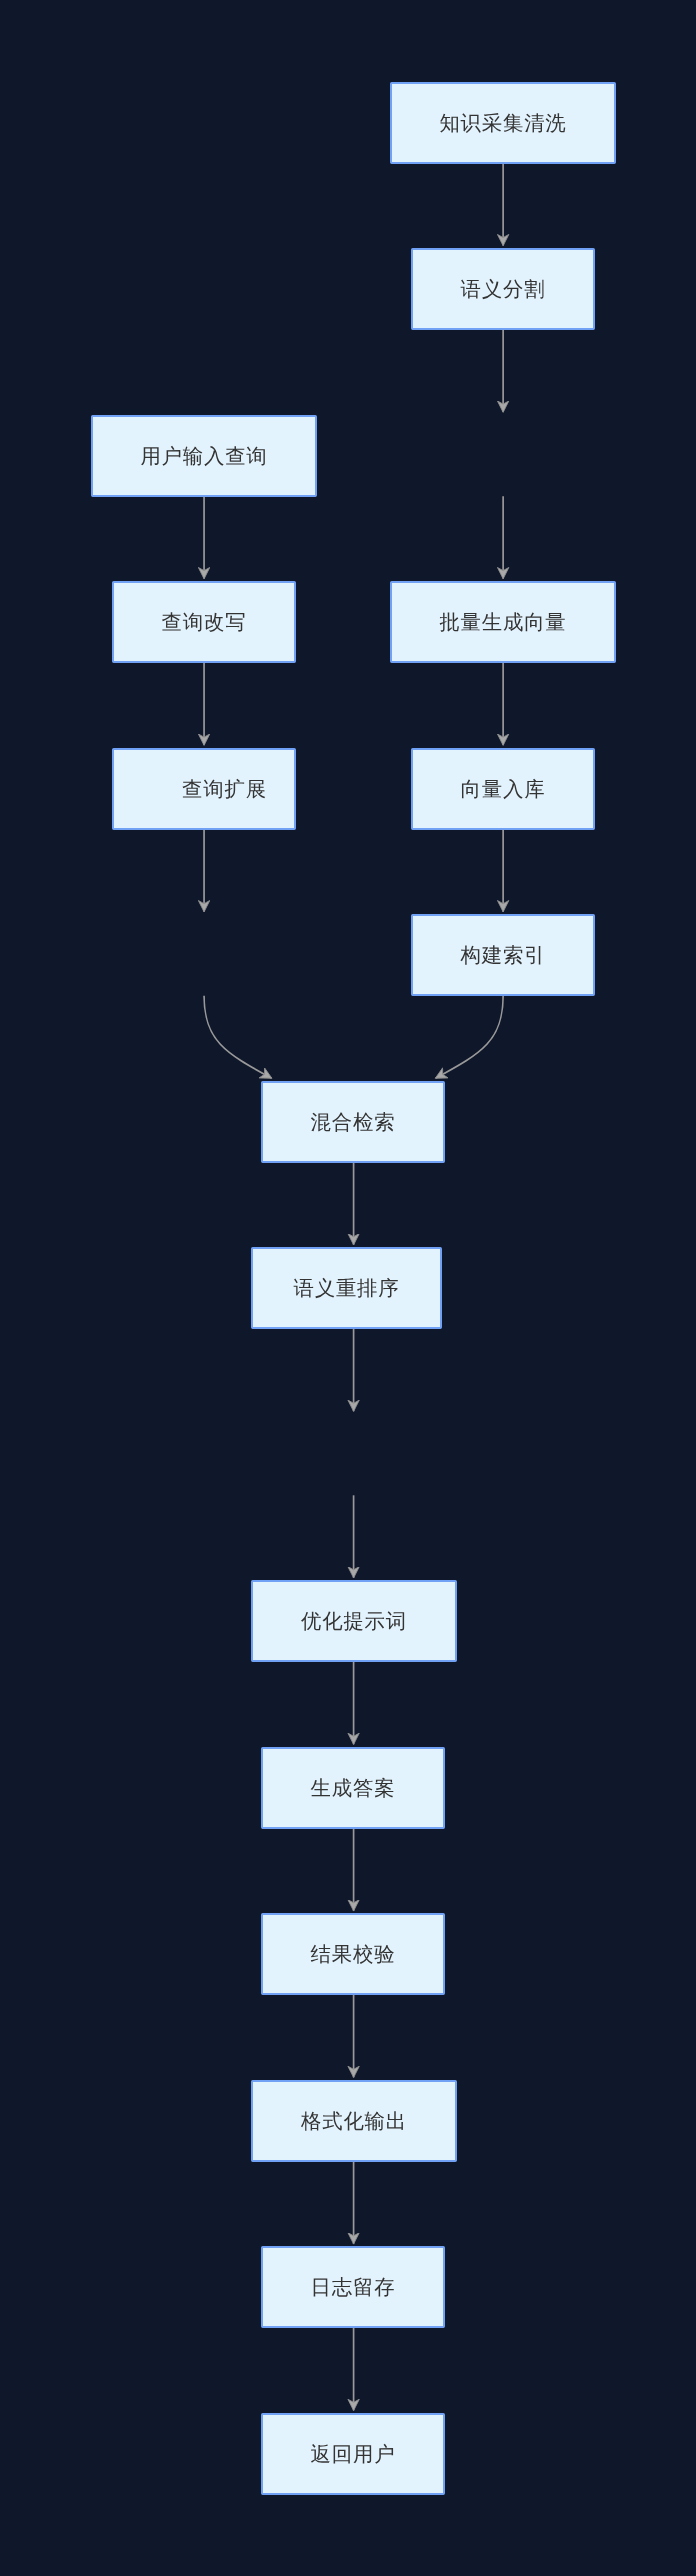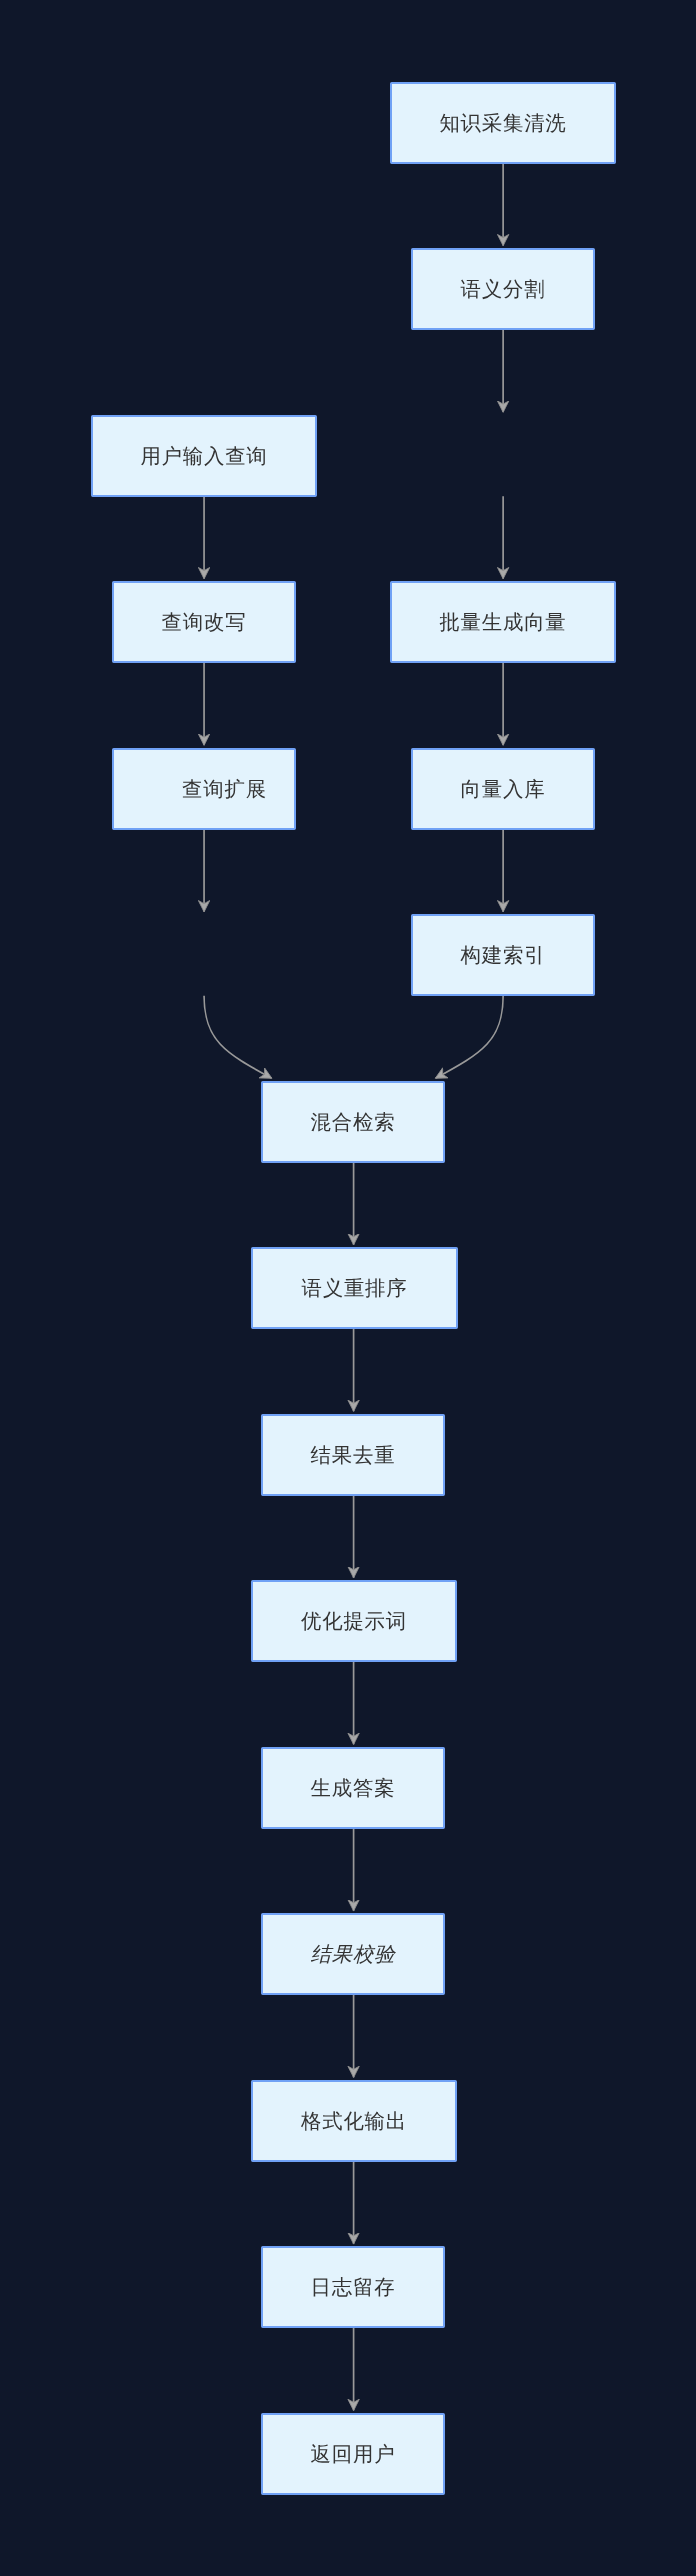--- a/index.html
+++ b/index.html
@@ -94,33 +94,30 @@
     </div>
   <div class="node" style="left: 112px; top: 581px; width: 184px; height: 82px;">
       <span class="node-label">查询改写</span>
     </div>
   <div class="node" style="left: 112px; top: 748px; width: 184px; height: 82px; padding-left: 41px;">
       <span class="node-label">查询扩展</span>
     </div>
   <div class="node" style="left: 261px; top: 1081px; width: 184px; height: 82px;">
       <span class="node-label">混合检索</span>
     </div>
-  <div class="node" style="left: 251px; top: 1247px; width: 207px; height: 82px;">
+  <div class="node" style="left: 251px; top: 1247px; width: 191px; height: 82px;">
       <span class="node-label">语义重排序</span>
-    </div>
-  <div class="node" style="left: 261px; top: 1414px; width: 184px; height: 82px;">
-      <span class="node-label">结果去重</span>
     </div>
   <div class="node" style="left: 251px; top: 1580px; width: 206px; height: 82px;">
       <span class="node-label">优化提示词</span>
     </div>
   <div class="node" style="left: 261px; top: 1747px; width: 184px; height: 82px;">
       <span class="node-label">生成答案</span>
     </div>
-  <div class="node" style="left: 261px; top: 1913px; width: 184px; height: 82px; font-style: italic;">
+  <div class="node" style="left: 261px; top: 1913px; width: 184px; height: 82px;">
       <span class="node-label">结果校验</span>
     </div>
   <div class="node" style="left: 251px; top: 2080px; width: 206px; height: 82px;">
       <span class="node-label">格式化输出</span>
     </div>
   <div class="node" style="left: 261px; top: 2246px; width: 184px; height: 82px;">
       <span class="node-label">日志留存</span>
     </div>
   <div class="node" style="left: 261px; top: 2413px; width: 184px; height: 82px;">
       <span class="node-label">返回用户</span>

